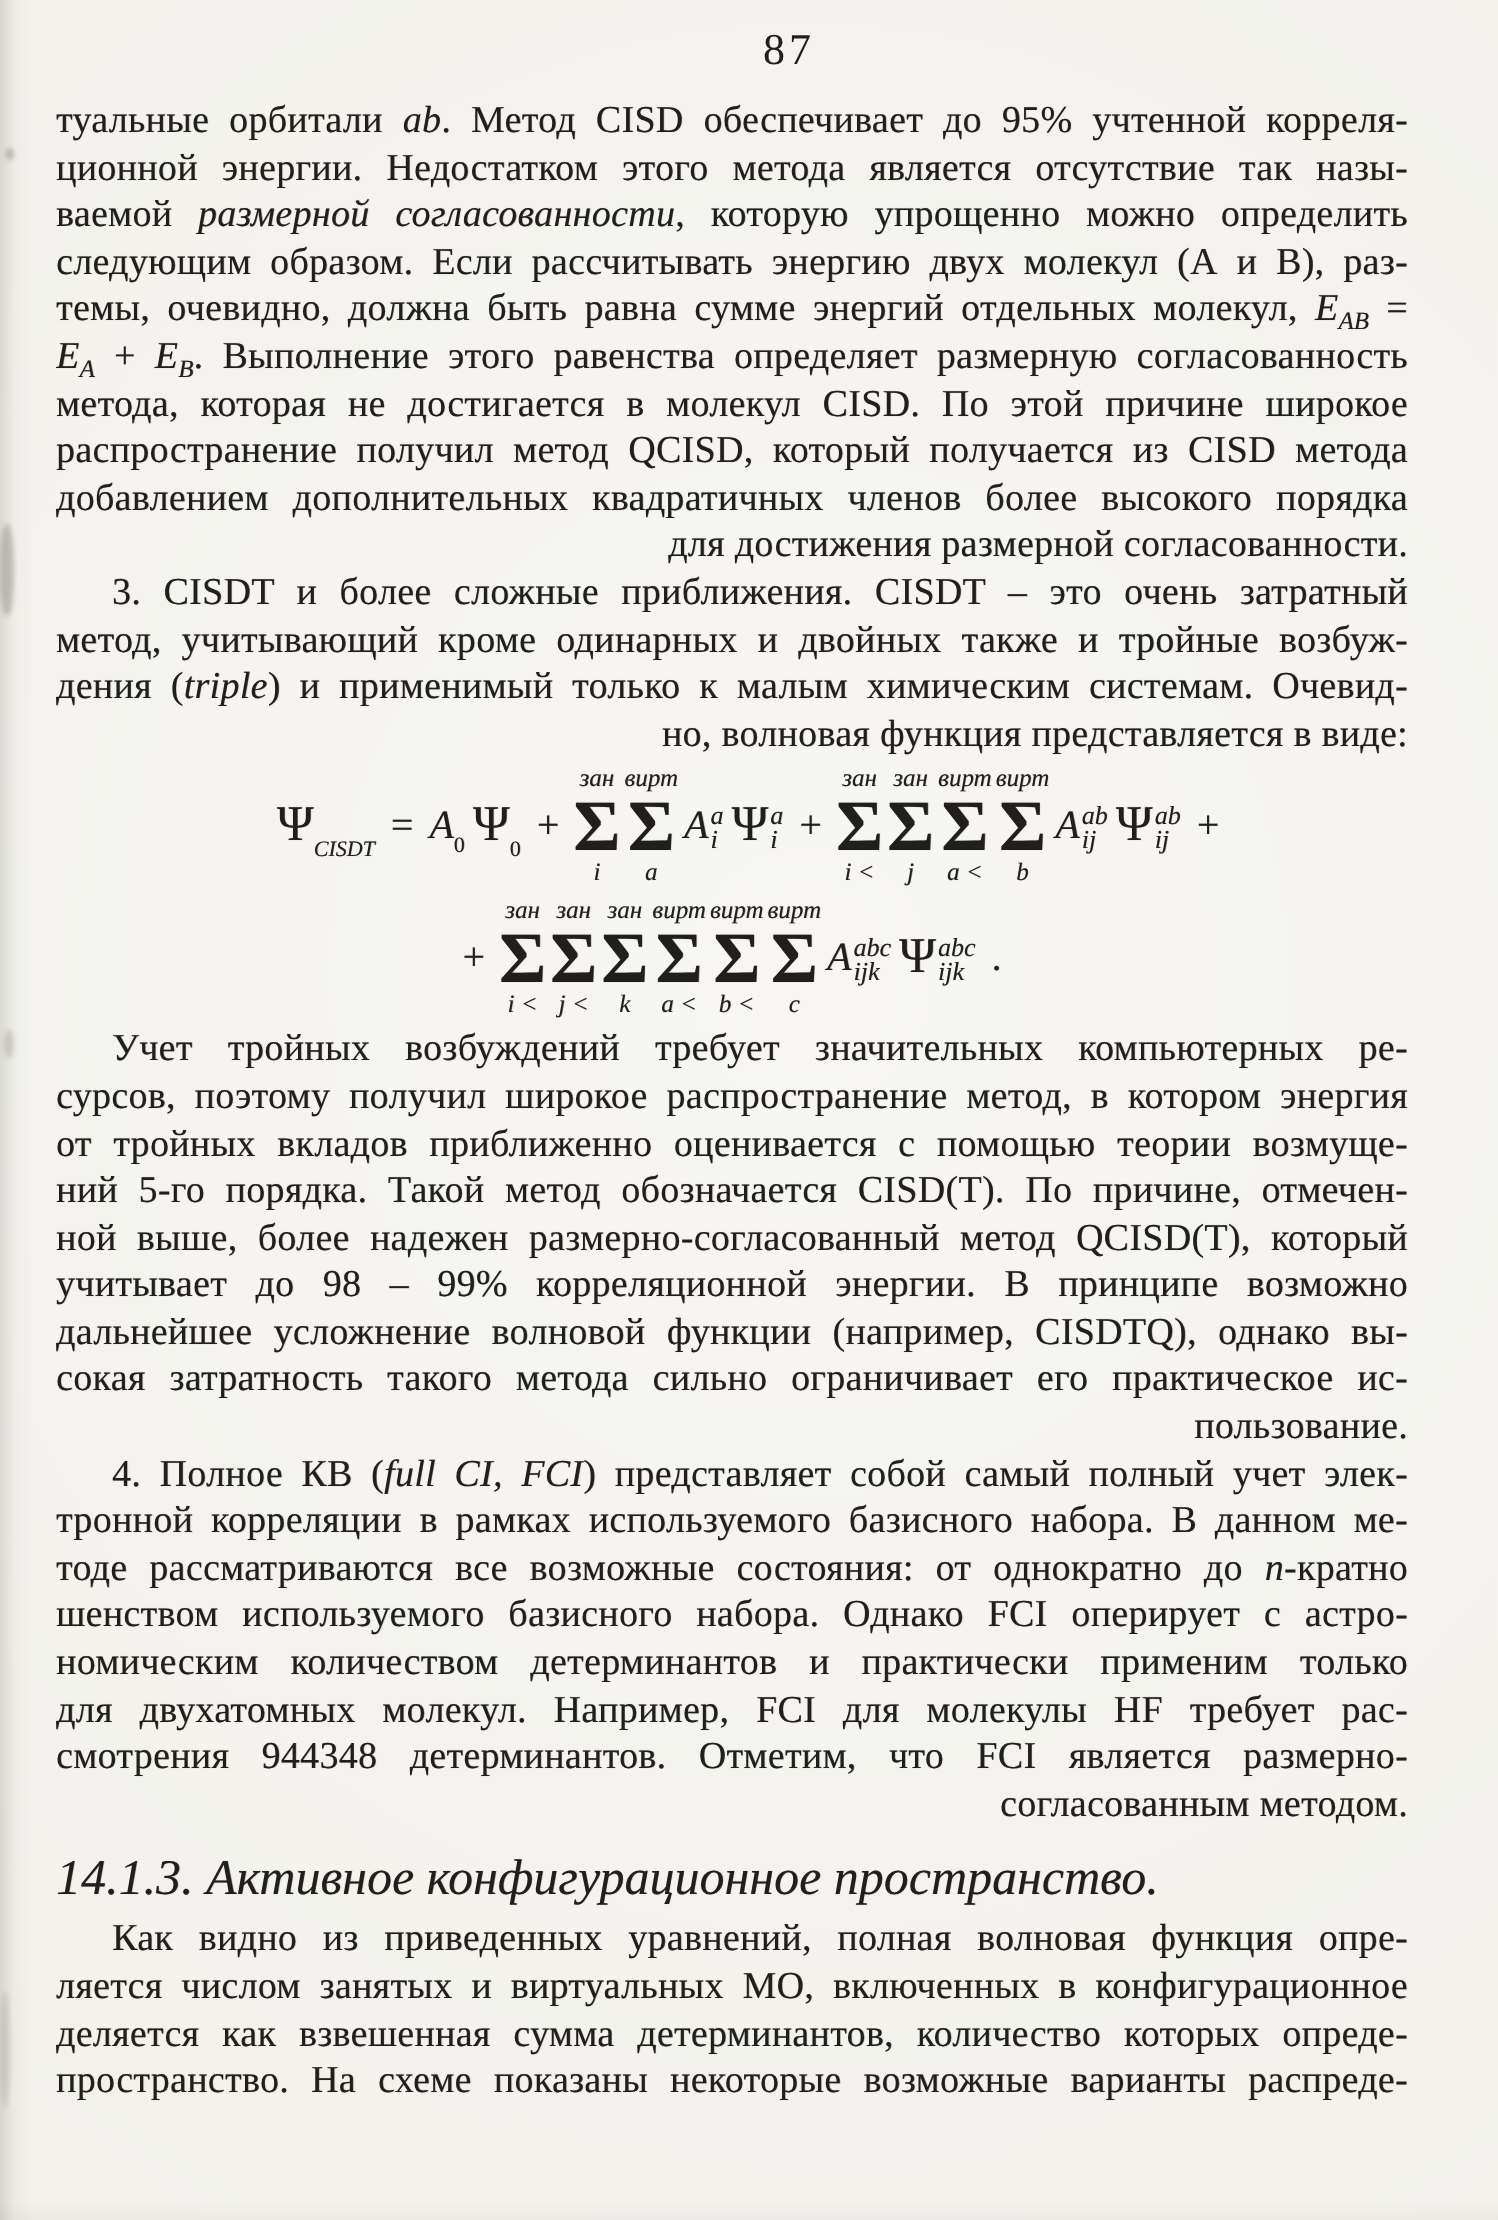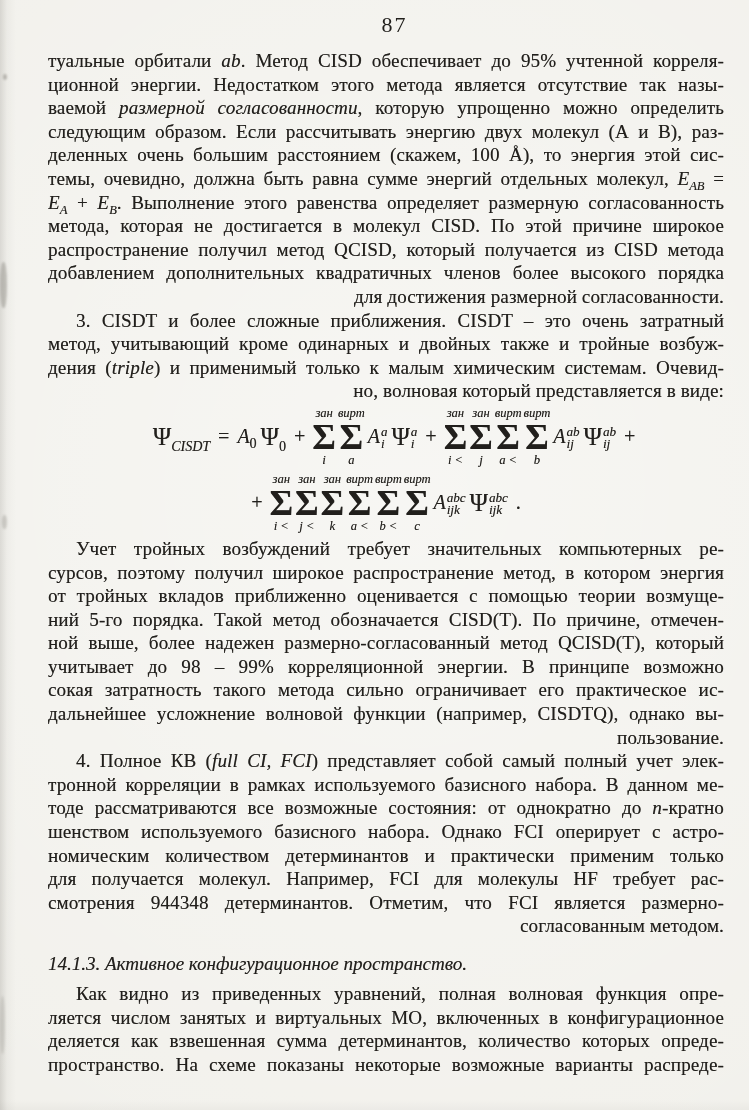--- a/index.html
+++ b/index.html
@@ -11,49 +11,49 @@
   }
   .page{position:absolute;inset:0;
     background:
       radial-gradient(130% 95% at 54% 44%, rgba(255,255,255,0.38), rgba(0,0,0,0) 72%),
       linear-gradient(90deg, rgba(95,92,84,0.20), rgba(95,92,84,0.05) 7px, rgba(0,0,0,0) 16px),
       linear-gradient(0deg, rgba(95,92,84,0.05), rgba(0,0,0,0) 10px),
       #f2f1ec;
   }
   .pagenum{position:absolute;top:12px;left:0;width:100%;text-align:center;
     font-size:22px;letter-spacing:2px;padding-left:20px;}
-  .content{position:absolute;left:48px;top:49px;width:676px;}
+  .content{position:absolute;left:28px;top:49px;width:676px;}
   .para{margin:0;}
   .line{height:23.6px;line-height:23.6px;font-size:19px;text-align:justify;
     overflow:hidden;letter-spacing:0.15px;
     text-shadow:0.2px 0.2px 0.35px rgba(35,32,28,0.55);}
   .line::after{content:"";display:inline-block;width:100%;height:0;}
   .line.left{text-align:right;}
   .line.left::after{content:none;}
   .line.ind{padding-left:28px;}
   .it{font-style:italic;}
   .sub{font-size:12.5px;vertical-align:-4.5px;letter-spacing:0;}
 
-  .heading{font-style:italic;font-size:19px;line-height:26px;margin:13px 0 5px 0;
+  .heading{font-style:italic;font-size:25px;line-height:26px;margin:13px 0 5px 0;
     text-shadow:0.2px 0.2px 0.35px rgba(35,32,28,0.5);}
 
   .formula{height:134px;display:flex;flex-direction:column;align-items:center;
     justify-content:space-evenly;
     text-shadow:0.2px 0.2px 0.35px rgba(35,32,28,0.55);}
   .frow{display:flex;align-items:center;height:64px;}
   .frow1{transform:translateX(10px);}
   .sum{display:inline-flex;flex-direction:column;align-items:center;margin:0 1px;}
   .sum .lim{font-size:12.5px;font-style:italic;line-height:13px;white-space:nowrap;}
   .sum .sig{font-size:36px;line-height:34px;font-weight:bold;}
   .fop{font-size:20px;margin:0 6px;}
   .term{display:inline-flex;align-items:center;margin:0 2px;}
   .fbase{font-size:20px;}
   .fbase.it{font-style:italic;}
   .fbase.psi{font-size:25px;}
-  .fsub{font-size:14px;align-self:flex-end;margin-bottom:-4px;}
+  .fsub{font-size:11px;align-self:flex-end;margin-bottom:-4px;}
   .fsub.it{font-style:italic;}
   .stack{display:inline-flex;flex-direction:column;align-items:flex-start;
     font-size:13px;font-style:italic;line-height:12px;margin-left:1px;transform:translateY(1px);}
 
   .speck{position:absolute;background:#6e6b63;border-radius:45%;filter:blur(1.2px);}
   .s1{left:0;top:262px;width:7px;height:46px;opacity:.35;}
   .s2{left:3px;top:74px;width:4px;height:6px;opacity:.4;}
   .s3{left:0;top:996px;width:5px;height:58px;opacity:.18;}
   .s4{left:2px;top:515px;width:5px;height:14px;opacity:.25;}
 </style>
@@ -61,33 +61,32 @@
 <body>
 
 <div class="page">
   <div class="pagenum">87</div>
   <div class="content" id="content">
       <div class="para">
         <div class="line"><span>туальные орбитали </span><span class="it">ab</span><span>. Метод CISD обеспечивает до 95% учтенной корреля-</span></div>
         <div class="line"><span>ционной энергии. Недостатком этого метода является отсутствие так назы-</span></div>
         <div class="line"><span>ваемой </span><span class="it">размерной согласованности</span><span>, которую упрощенно можно определить</span></div>
         <div class="line"><span>следующим образом. Если рассчитывать энергию двух молекул (А и В), раз-</span></div>
-        <div class="line"><span>деленных очень большим расстоянием (скажем, 100 Å), то энергия этой сис-</span></div>
         <div class="line"><span>темы, очевидно, должна быть равна сумме энергий отдельных молекул, </span><span class="it">E</span><span class="it sub">AB</span><span> =</span></div>
         <div class="line"><span class="it">E</span><span class="it sub">A</span><span> + </span><span class="it">E</span><span class="it sub">B</span><span>. Выполнение этого равенства определяет размерную согласованность</span></div>
         <div class="line"><span>метода, которая не достигается в молекул CISD. По этой причине широкое</span></div>
         <div class="line"><span>распространение получил метод QCISD, который получается из CISD метода</span></div>
         <div class="line"><span>добавлением дополнительных квадратичных членов более высокого порядка</span></div>
         <div class="line left"><span>для достижения размерной согласованности.</span></div>
       </div>
       <div class="para">
         <div class="line ind"><span>3. CISDT и более сложные приближения. CISDT – это очень затратный</span></div>
         <div class="line"><span>метод, учитывающий кроме одинарных и двойных также и тройные возбуж-</span></div>
         <div class="line"><span>дения (</span><span class="it">triple</span><span>) и применимый только к малым химическим системам. Очевид-</span></div>
-        <div class="line left"><span>но, волновая который представляется в виде:</span></div>
+        <div class="line left"><span>но, волновая функция представляется в виде:</span></div>
       </div>
       <div class="formula">
         <div class="frow frow1">
           <span class="term">
             <span class="fbase psi">Ψ</span>
             <span class="fsub it">CISDT</span>
           </span>
           <span class="fop">=</span>
           <span class="term">
             <span class="fbase it">A</span>
@@ -208,31 +207,31 @@
           <span class="fop">.</span>
         </div>
       </div>
       <div class="para">
         <div class="line ind"><span>Учет тройных возбуждений требует значительных компьютерных ре-</span></div>
         <div class="line"><span>сурсов, поэтому получил широкое распространение метод, в котором энергия</span></div>
         <div class="line"><span>от тройных вкладов приближенно оценивается с помощью теории возмуще-</span></div>
         <div class="line"><span>ний 5-го порядка. Такой метод обозначается CISD(T). По причине, отмечен-</span></div>
         <div class="line"><span>ной выше, более надежен размерно-согласованный метод QCISD(T), который</span></div>
         <div class="line"><span>учитывает до 98 – 99% корреляционной энергии. В принципе возможно</span></div>
+        <div class="line"><span>дальнейшее усложнение волновой функции (например, CISDTQ), однако вы-</span></div>
         <div class="line"><span>сокая затратность такого метода сильно ограничивает его практическое ис-</span></div>
-        <div class="line"><span>дальнейшее усложнение волновой функции (например, CISDTQ), однако вы-</span></div>
         <div class="line left"><span>пользование.</span></div>
       </div>
       <div class="para">
         <div class="line ind"><span>4. Полное КВ (</span><span class="it">full CI, FCI</span><span>) представляет собой самый полный учет элек-</span></div>
         <div class="line"><span>тронной корреляции в рамках используемого базисного набора. В данном ме-</span></div>
         <div class="line"><span>тоде рассматриваются все возможные состояния: от однократно до </span><span class="it">n</span><span>-кратно</span></div>
         <div class="line"><span>шенством используемого базисного набора. Однако FCI оперирует с астро-</span></div>
         <div class="line"><span>номическим количеством детерминантов и практически применим только</span></div>
-        <div class="line"><span>для получается молекул. Например, FCI для молекулы HF требует рас-</span></div>
+        <div class="line"><span>для двухатомных молекул. Например, FCI для молекулы HF требует рас-</span></div>
         <div class="line"><span>смотрения 944348 детерминантов. Отметим, что FCI является размерно-</span></div>
         <div class="line left"><span>согласованным методом.</span></div>
       </div>
       <div class="heading">14.1.3. Активное конфигурационное пространство.</div>
       <div class="para">
         <div class="line ind"><span>Как видно из приведенных уравнений, полная волновая функция опре-</span></div>
         <div class="line"><span>ляется числом занятых и виртуальных МО, включенных в конфигурационное</span></div>
         <div class="line"><span>деляется как взвешенная сумма детерминантов, количество которых опреде-</span></div>
         <div class="line"><span>пространство. На схеме показаны некоторые возможные варианты  распреде-</span></div>
       </div>

